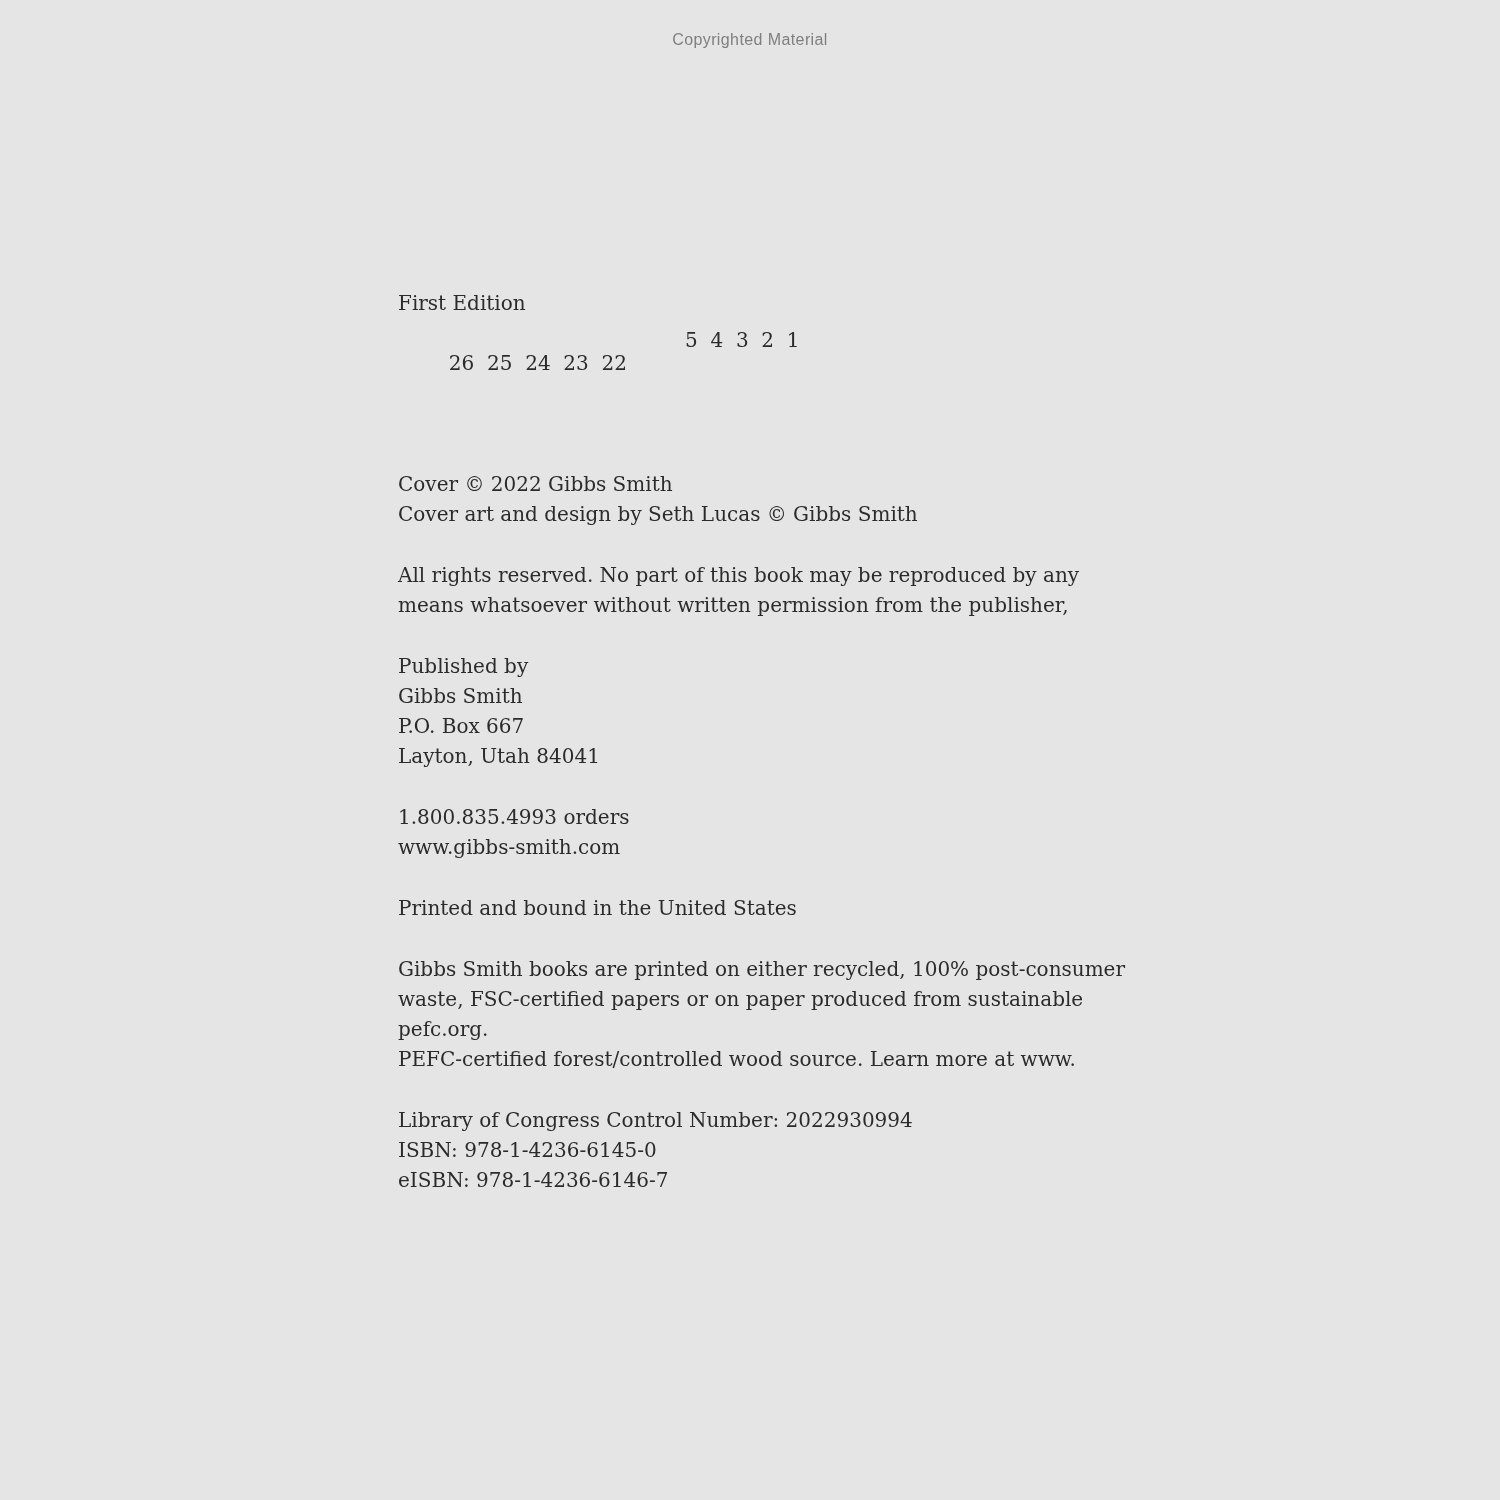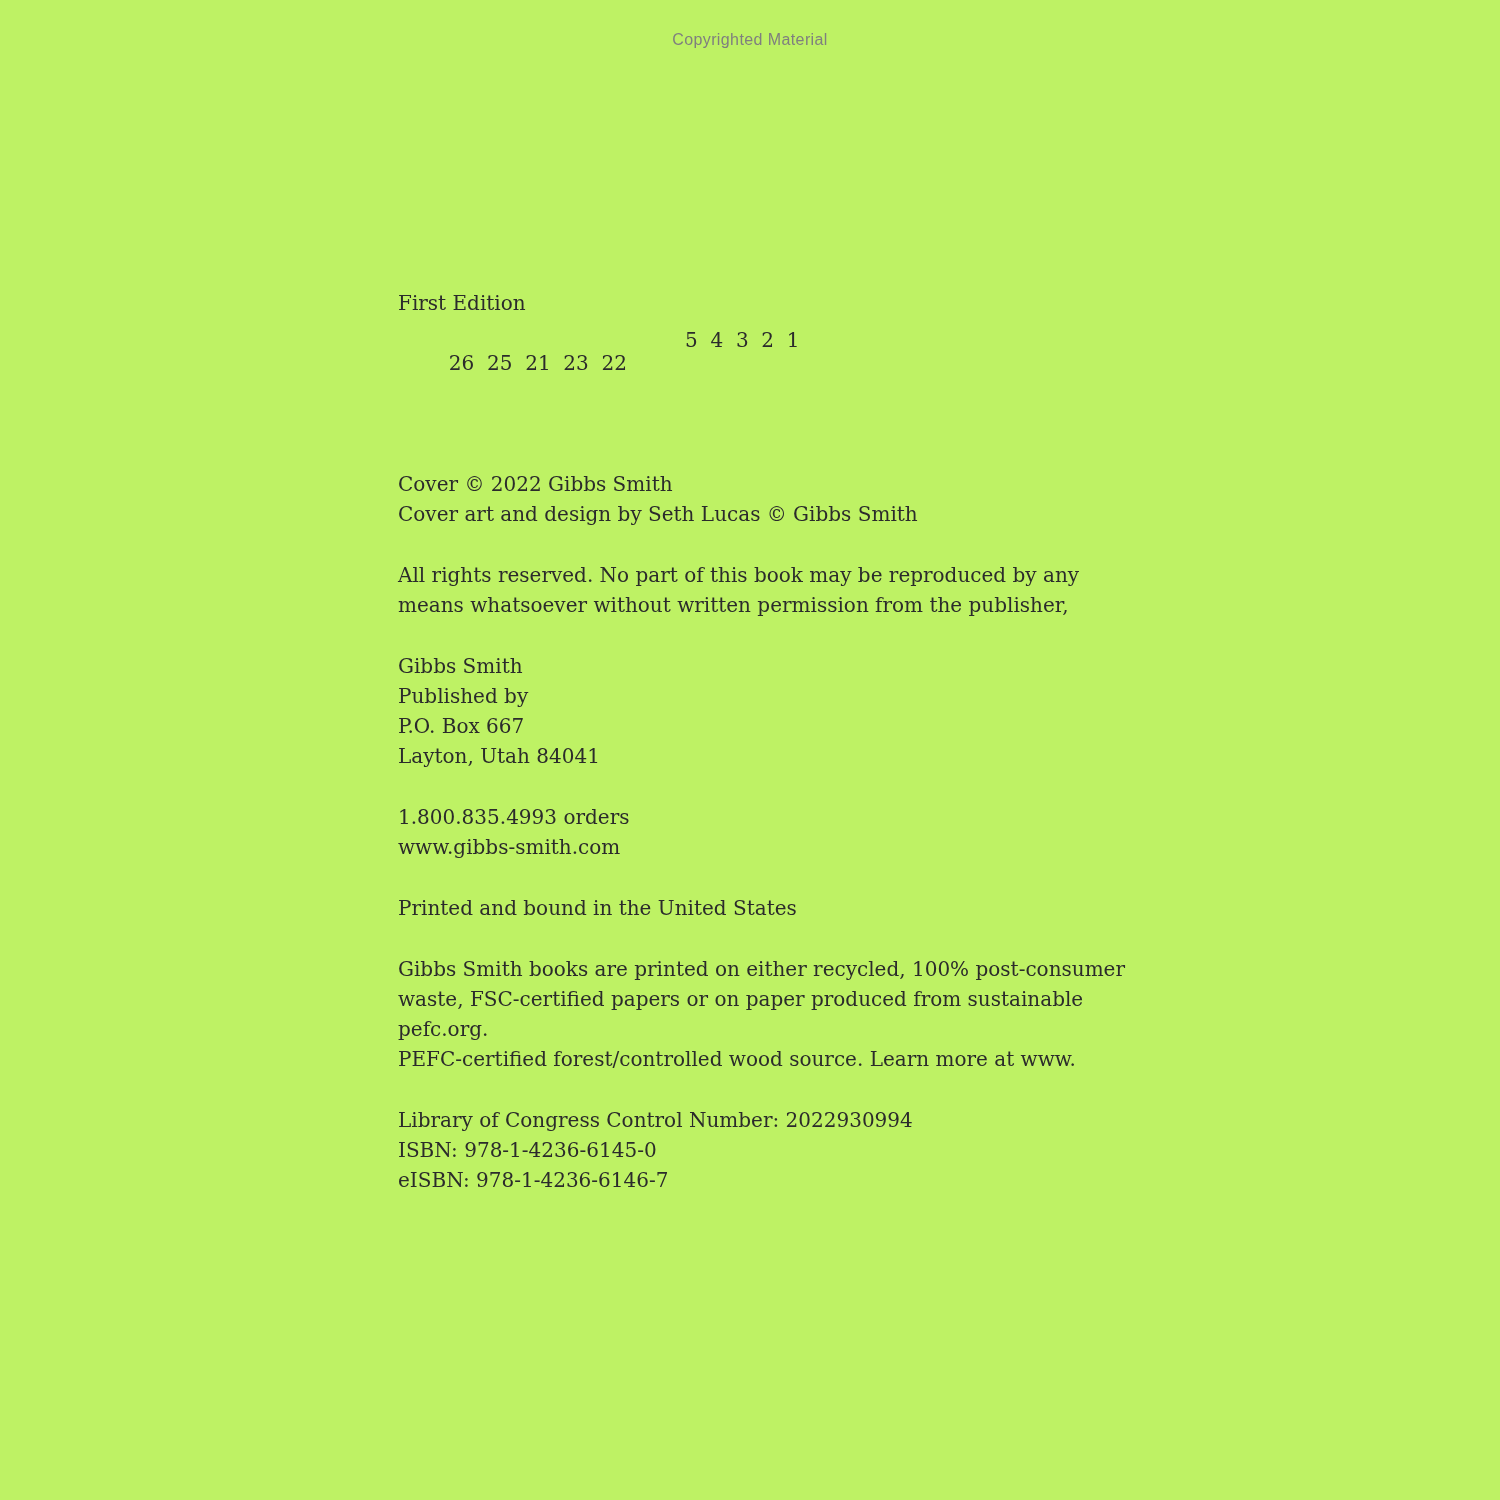--- a/index.html
+++ b/index.html
@@ -7,21 +7,21 @@
     padding: 0;
     width: 1500px;
     height: 1500px;
     background: #ffffff;
     overflow: hidden;
   }
   .sheet {
     position: relative;
     width: 1500px;
     height: 1500px;
-    background: #bef264;
+    background: #e5e5e5;
     font-family: "DejaVu Serif", "Liberation Serif", serif;
     color: #2b2b2b;
   }
   .watermark {
     position: absolute;
     top: 31px;
     left: 0;
     width: 100%;
     text-align: center;
     font-family: "Liberation Sans", "DejaVu Sans", sans-serif;
@@ -59,38 +59,38 @@
 
 <div class="sheet">
 
   <div class="watermark">Copyrighted Material</div>
 
   <main class="colophon">
 
     <section class="block">
       <div class="line">First Edition</div>
       <div class="line print-run">
-        <span>26  25  21  23  22</span>
+        <span>26  25  24  23  22</span>
         <span class="pr-right">5  4  3  2  1</span>
       </div>
     </section>
 
     <section class="block">
       <div class="line">Cover © 2022 Gibbs Smith</div>
       <div class="line">Cover art and design by Seth Lucas © Gibbs Smith</div>
     </section>
 
     <section class="block">
       <div class="line">All rights reserved. No part of this book may be reproduced by any</div>
       <div class="line">means whatsoever without written permission from the publisher,</div>
     </section>
 
     <section class="block">
+      <div class="line">Published by</div>
       <div class="line">Gibbs Smith</div>
-      <div class="line">Published by</div>
       <div class="line">P.O. Box 667</div>
       <div class="line">Layton, Utah 84041</div>
     </section>
 
     <section class="block">
       <div class="line">1.800.835.4993 orders</div>
       <div class="line">www.gibbs-smith.com</div>
     </section>
 
     <section class="block">

